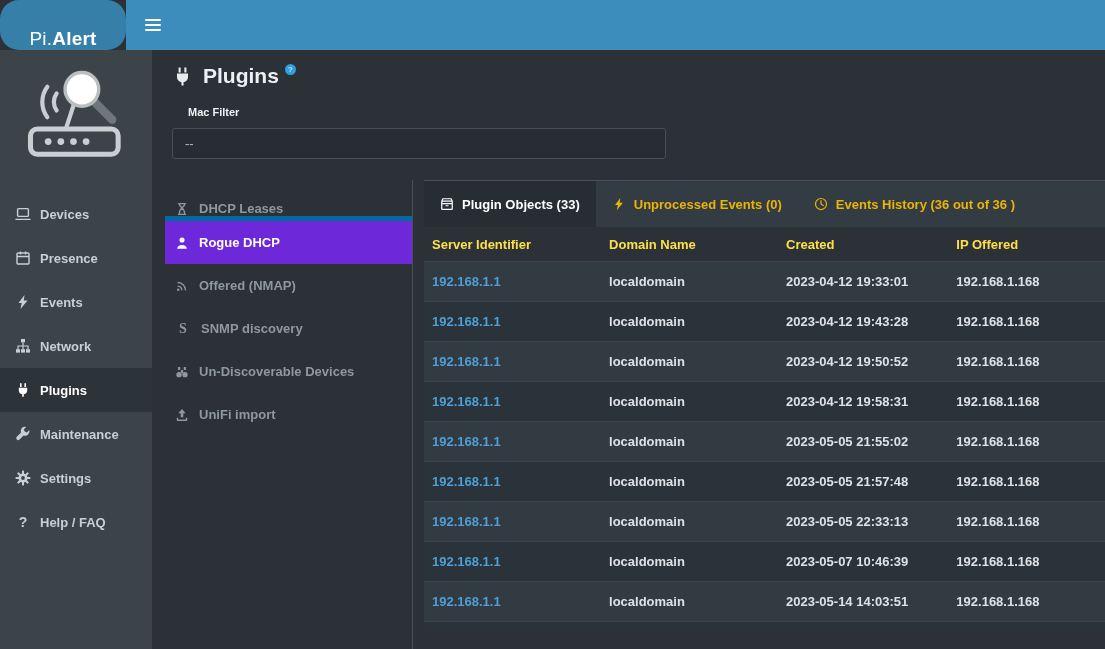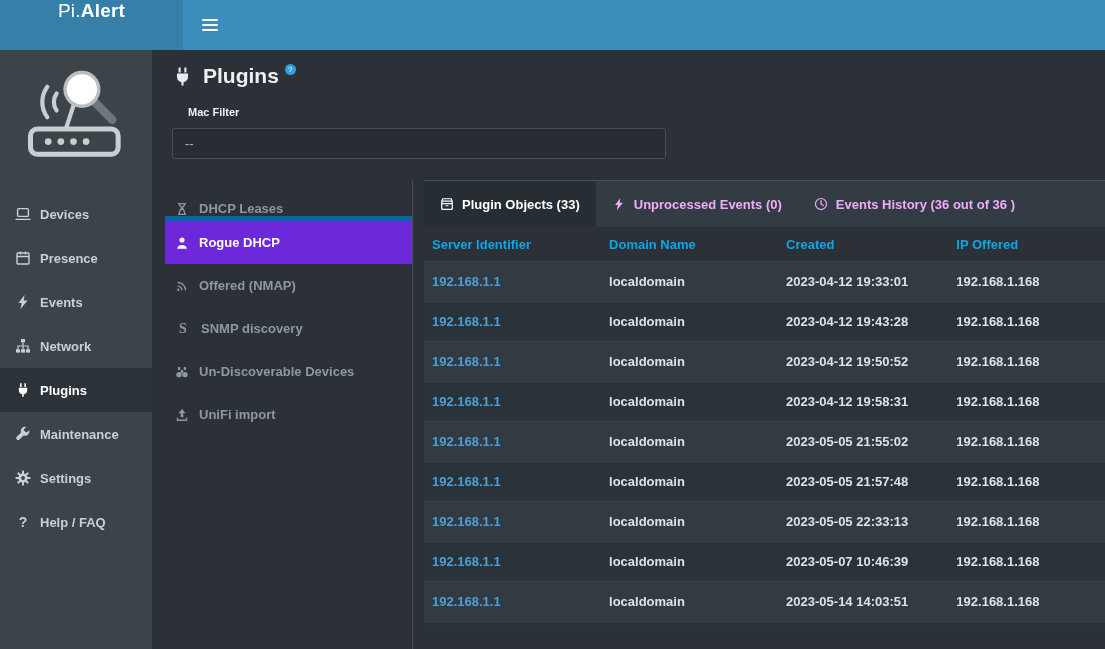--- a/index.html
+++ b/index.html
@@ -23,21 +23,21 @@
   html,body{background:var(--content);}
   body{
     width:1105px;height:649px;overflow:hidden;
     font-family:"Liberation Sans","DejaVu Sans",sans-serif;
     font-size:13px;color:var(--cell);
   }
   .app{width:100%;height:100%;display:flex;flex-direction:column;}
 
   
   .topbar{height:50px;display:flex;flex-shrink:0;}
-  .brand{width:183px;background:var(--brand);color:#fff;display:flex;align-items:flex-start;justify-content:center;font-size:19px;letter-spacing:.2px;cursor:pointer;}
+  .brand{width:126px;background:var(--brand);color:#fff;display:flex;align-items:flex-end;justify-content:center;font-size:19px;letter-spacing:.2px;cursor:pointer;border-radius:19px;}
   .brand b{font-weight:bold;}
   .topbar-main{flex:1;background:var(--blue);display:flex;align-items:center;}
   .hamburger{background:none;border:none;cursor:pointer;padding:0 19px;height:50px;display:flex;flex-direction:column;justify-content:center;gap:3px;}
   .hamburger span{display:block;width:16px;height:2px;background:#fff;border-radius:1px;}
 
   
   .main-row{flex:1;display:flex;min-height:0;}
 
   
   .sidebar{width:152px;background:var(--sidebar);flex-shrink:0;display:flex;flex-direction:column;}
@@ -64,28 +64,28 @@
 
   
   .plugin-row{flex:1;display:flex;margin:21px 0 0 13px;min-height:0;}
   .plugin-list{width:248px;flex-shrink:0;border-right:1px solid var(--panel-line);}
   .plugin-item{height:43px;display:flex;align-items:center;gap:10px;padding-left:10px;color:var(--muted);font-weight:bold;font-size:13px;cursor:pointer;}
   .plugin-item.tab-underline{border-bottom:5px solid #0369a1;height:41px;align-items:flex-end;}
   .plugin-item.selected{background:#6d28d9;color:#fff;}
 
   .plugin-content{flex:1;min-width:0;padding-left:11px;display:flex;flex-direction:column;}
   .tabs{display:flex;height:47px;background:var(--tabbar);border-top:1px solid #47515a;flex-shrink:0;}
-  .tab{display:flex;align-items:center;gap:8px;padding:0 16px;color:#f0abfc;font-weight:bold;font-size:13px;cursor:pointer;}
+  .tab{display:flex;align-items:center;gap:8px;padding:0 16px;color:#eab308;font-weight:bold;font-size:13px;cursor:pointer;}
   .tab.active{background:var(--tab-active);color:#fff;}
 
   
   .table-wrap{flex:1;overflow:hidden;}
   table{width:100%;border-collapse:collapse;table-layout:fixed;}
   col.c1{width:26%;} col.c2{width:26%;} col.c3{width:25%;} col.c4{width:23%;}
-  th{text-align:left;padding:10px 8px 9px;color:#0ea5e9;font-size:13px;font-weight:bold;cursor:pointer;}
+  th{text-align:left;padding:10px 8px 9px;color:#fde047;font-size:13px;font-weight:bold;cursor:pointer;}
   td{padding:12px 8px;font-size:13px;font-weight:bold;color:var(--cell);border-top:1px solid var(--row-line);}
   tbody tr:nth-child(odd){background:var(--row-odd);}
   tbody tr:nth-child(even){background:var(--row-even);}
   td.link{color:var(--link);cursor:pointer;font-weight:bold;}
   tr.partial td{padding:0;height:9px;}
 </style>
 </head>
 <body>
 
 <div class="app">

